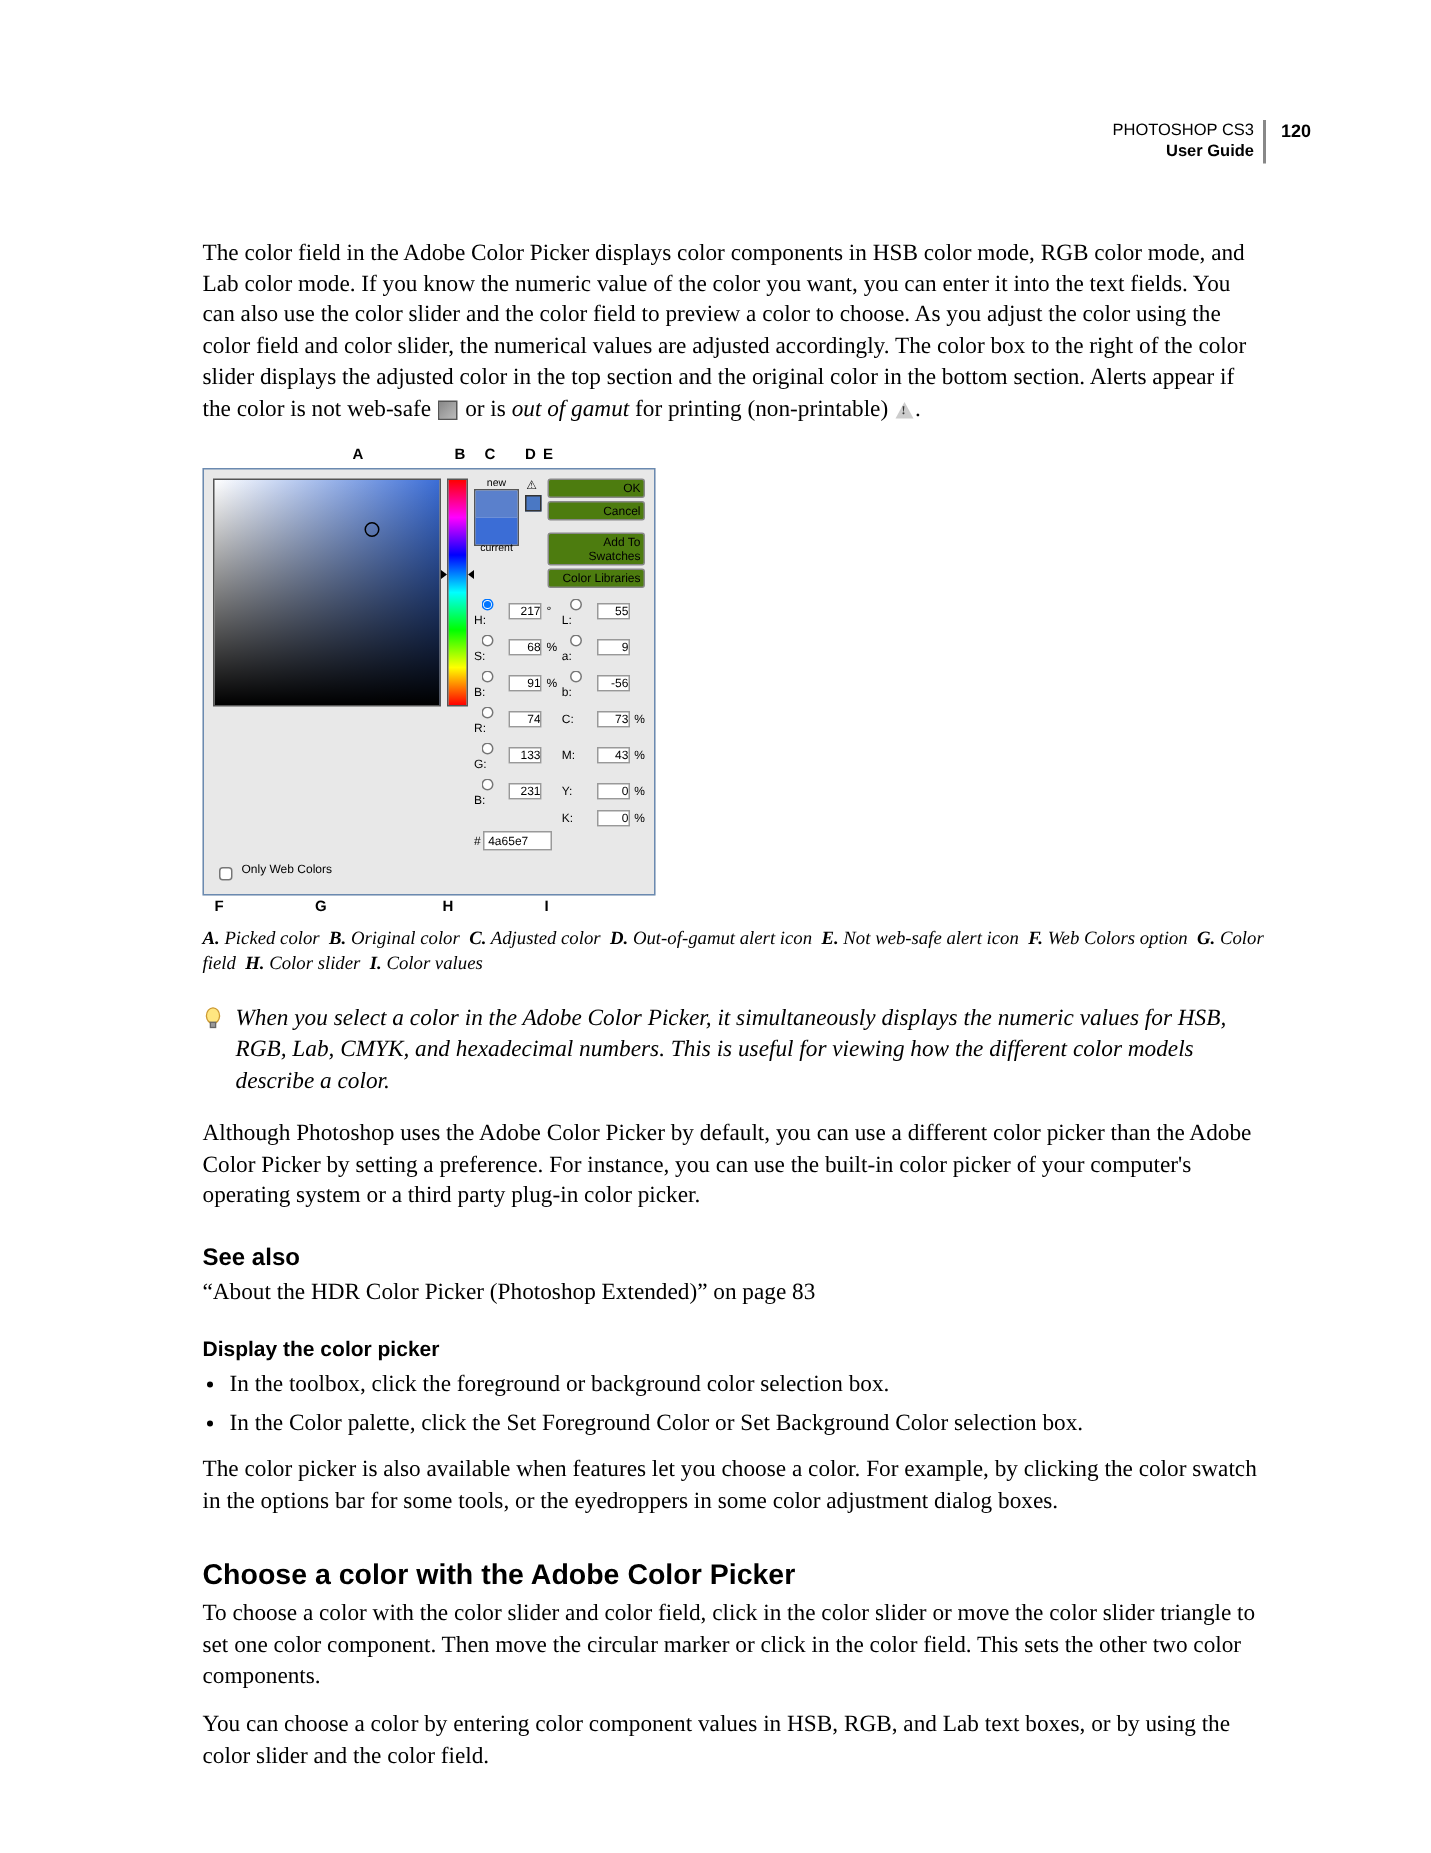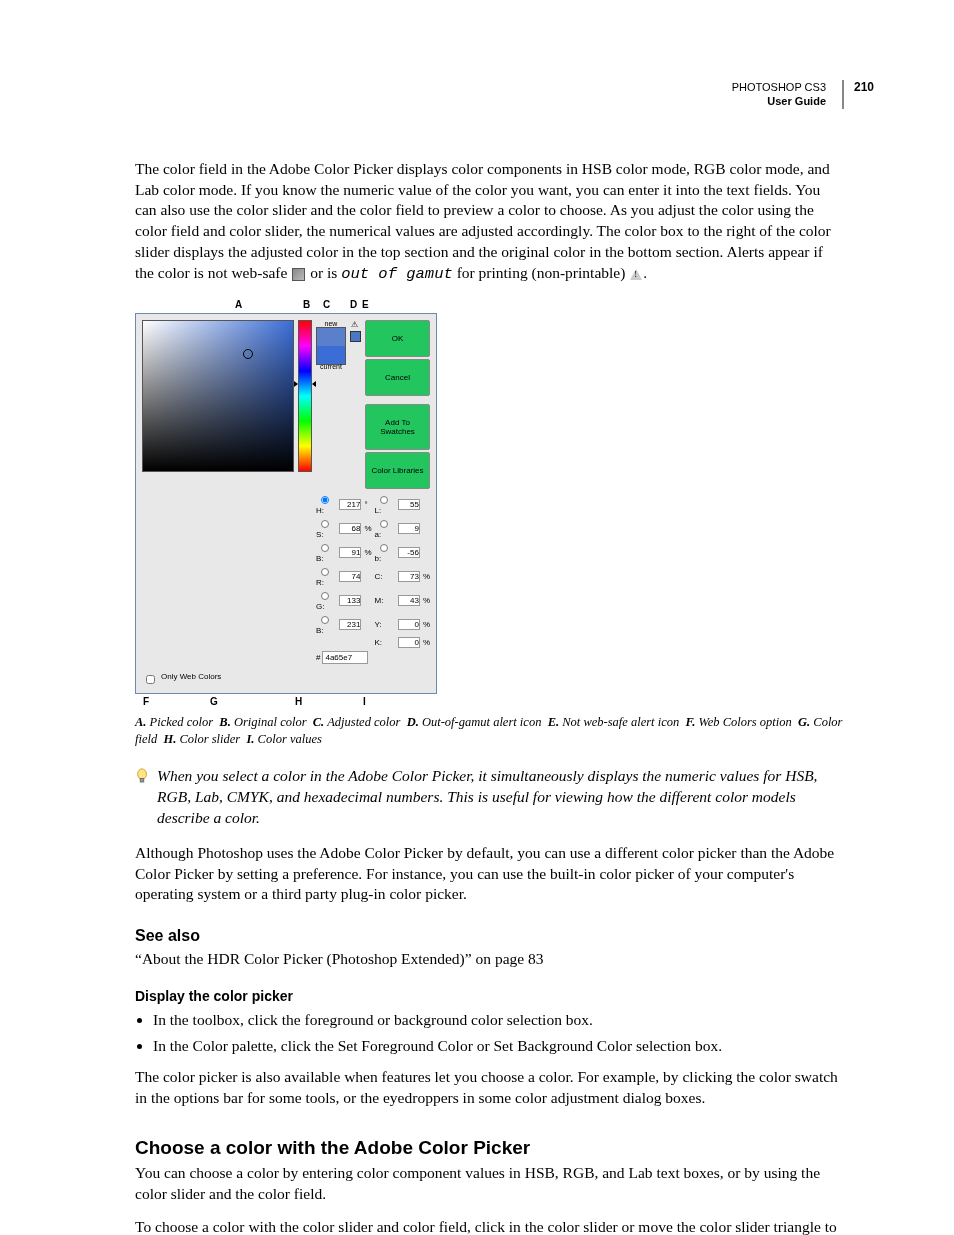--- a/index.html
+++ b/index.html
@@ -17,37 +17,37 @@
   .header {
     text-align: right;
     font-family: "Myriad Pro", Arial, sans-serif;
     font-size: 11px;
     margin-bottom: 50px;
     position: relative;
   }
   .header .rule {
     display: inline-block;
     border-right: 2px solid #888;
-    padding-right: 16px;
+    padding-right: 6px;
     line-height: 1.3;
   }
   .header .pnum {
     position: absolute;
     right: -30px;
     top: 0;
     font-weight: bold;
     font-size: 12px;
   }
   p.body {
     font-size: 15.5px;
     line-height: 1.35;
     margin: 0 0 12px 0;
     text-align: left;
   }
-  .italic { font-style: italic; font-family: Liberation Mono, monospace; }
+  .italic { font-style: italic; }
   .sans-bold { font-family: "Myriad Pro", Arial, sans-serif; font-weight: bold; }
   h2.section {
     font-family: "Myriad Pro", Arial, sans-serif;
     font-weight: bold;
     font-size: 19px;
     margin: 28px 0 4px 0;
   }
   h3.sub {
     font-family: "Myriad Pro", Arial, sans-serif;
     font-weight: bold;
@@ -153,23 +153,23 @@
   .swatch-box { display: flex; align-items: flex-start; gap: 4px; margin-bottom: 4px; }
   .swatch {
     width: 28px; height: 36px;
     border: 1px solid #555;
     display: flex; flex-direction: column;
   }
   .swatch .top { flex: 1; background: #5a80cc; }
   .swatch .bot { flex: 1; background: #3b6dd6; }
   .btns { display: flex; flex-direction: column; gap: 2px; flex: 1; }
   .btn {
-    border: 1px solid #888; background: #22c55e;
-    font-size: 8px; text-align: center;
-    padding: 13px 2px; border-radius: 2px;
+    border: 1px solid #888; background: #4d7c0f;
+    font-size: 8px; text-align: right;
+    padding: 1px 2px; border-radius: 2px;
   }
   .alerts { display:flex; flex-direction:column; gap:2px; font-size:8px; }
   .alert-tri { width:9px;height:9px;font-size:8px;line-height:9px;text-align:center; }
   .alert-cube { width:9px;height:9px;background:#4a78c4;border:1px solid #333; }
   .new-lbl { font-size: 7px; text-align:center; }
   .cur-lbl { font-size: 7px; text-align:center; margin-top:-2px; }
   .vals { display: grid; grid-template-columns: auto 22px auto auto 22px auto; gap: 2px 3px; align-items: center; font-size: 8px; }
   .vals input[type=text] {
     width: 20px; font-size: 8px; padding: 0;
     border: 1px solid #999; text-align: right;
@@ -230,21 +230,21 @@
 </style>
 </head>
 <body>
 
 <div class="page">
   <div class="header">
     <span class="rule">
       <span>PHOTOSHOP CS3</span><br>
       <span class="sans-bold">User Guide</span>
     </span>
-    <span class="pnum">210</span>
+    <span class="pnum">120</span>
   </div>
 
   <p class="body">
     <span>The color field in the Adobe Color Picker displays color components in HSB color mode, RGB color mode, and Lab color mode. If you know the numeric value of the color you want, you can enter it into the text fields. You can also use the color slider and the color field to preview a color to choose. As you adjust the color using the color field and color slider, the numerical values are adjusted accordingly. The color box to the right of the color slider displays the adjusted color in the top section and the original color in the bottom section. Alerts appear if the color is not web-safe </span><span class="inline-icon cube-icon"></span><span> or is </span><span class="italic">out of gamut</span><span>  for printing (non-printable) </span><span class="inline-icon tri-icon"></span><span>.</span>
   </p>
 
   <div class="fig">
     <div class="fig-labels-top">
       <span style="left:100px">A</span>
       <span style="left:168px">B</span>
@@ -366,15 +366,15 @@
   <p class="body">“About the HDR Color Picker (Photoshop Extended)” on page 83</p>
 
   <h4 class="run">Display the color picker</h4>
   <ul class="bullets">
     <li>In the toolbox, click the foreground or background color selection box.</li>
     <li>In the Color palette, click the Set Foreground Color or Set Background Color selection box.</li>
   </ul>
   <p class="body">The color picker is also available when features let you choose a color. For example, by clicking the color swatch in the options bar for some tools, or the eyedroppers in some color adjustment dialog boxes.</p>
 
   <h2 class="section">Choose a color with the Adobe Color Picker</h2>
+  <p class="body">To choose a color with the color slider and color field, click in the color slider or move the color slider triangle to set one color component. Then move the circular marker or click in the color field. This sets the other two color components.</p>
   <p class="body">You can choose a color by entering color component values in HSB, RGB, and Lab text boxes, or by using the color slider and the color field.</p>
-  <p class="body">To choose a color with the color slider and color field, click in the color slider or move the color slider triangle to set one color component. Then move the circular marker or click in the color field. This sets the other two color components.</p>
 </div>
 
 </body></html>

